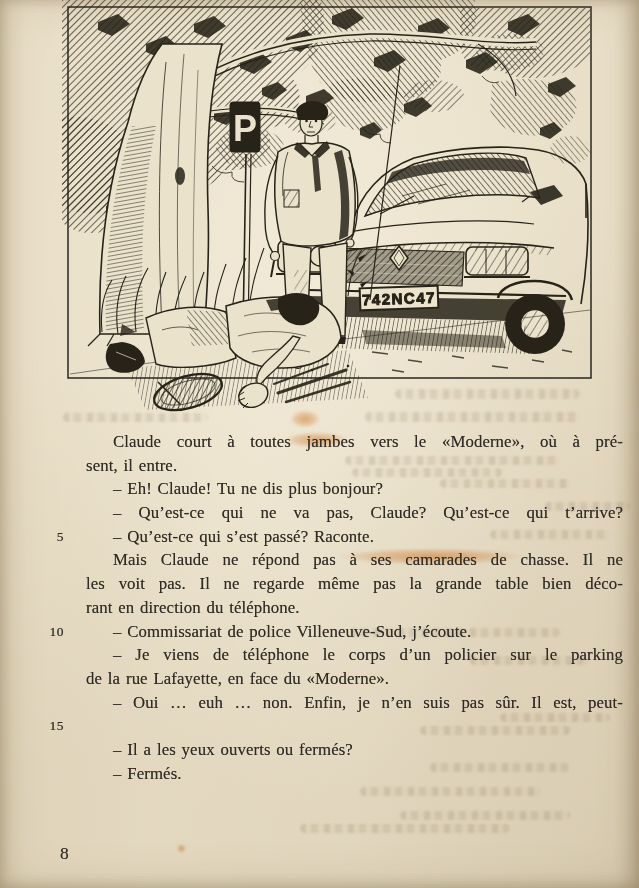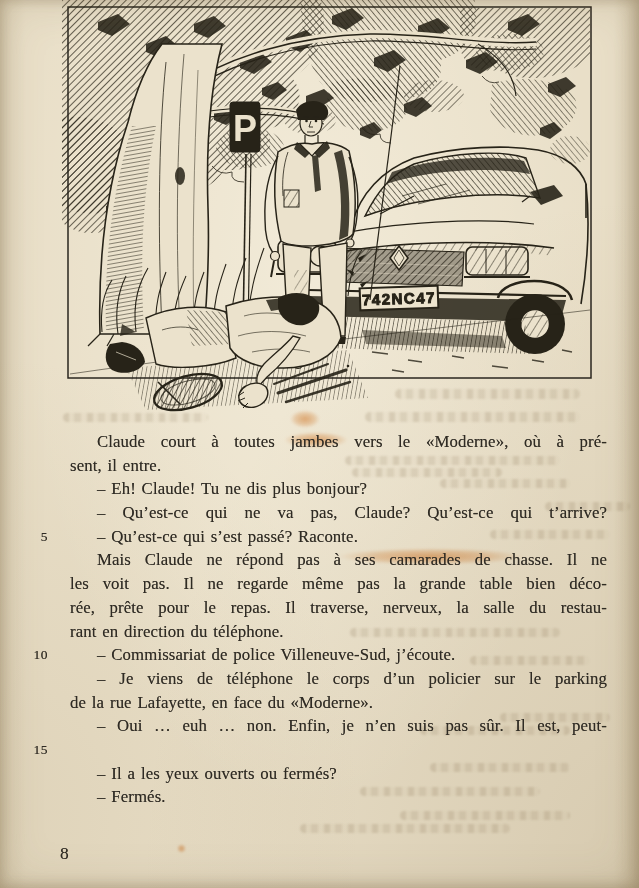--- a/index.html
+++ b/index.html
@@ -10,21 +10,21 @@
     background-image:
       radial-gradient(ellipse at 48% 28%, rgba(255,252,240,.40), rgba(255,252,240,0) 62%),
       radial-gradient(ellipse at 100% 100%, rgba(150,128,88,.22), rgba(150,128,88,0) 55%),
       radial-gradient(ellipse at 0% 92%, rgba(170,150,110,.16), rgba(170,150,110,0) 40%),
       linear-gradient(90deg, rgba(150,130,92,.14), rgba(150,130,92,0) 4%, rgba(150,130,92,0) 96%, rgba(140,118,80,.20));
   }
   .vignette{position:absolute;inset:0;pointer-events:none;
     box-shadow:inset 0 0 46px rgba(120,100,60,.20), inset -5px 0 14px rgba(110,90,55,.20),
                inset 3px 0 10px rgba(120,100,62,.12), inset 0 -5px 14px rgba(110,90,55,.10);}
   .illo{position:absolute;left:62px;top:0;}
-  .textblock{position:absolute;left:70px;top:430px;width:537px;color:#2f2b24;}
+  .textblock{position:absolute;left:86px;top:430px;width:537px;color:#2f2b24;}
   .line{position:relative;height:23.7px;line-height:23.7px;font-size:16.8px;
         white-space:nowrap;word-spacing:1.5px;letter-spacing:.1px;
         text-shadow:0 0 .5px rgba(47,43,36,.55);}
   .line.ind{text-indent:27px;}
   .line.j{white-space:normal;text-align:justify;text-align-last:justify;overflow:hidden;}
   .num{position:absolute;left:-52px;top:0;width:30px;text-align:right;
        font-size:13.5px;line-height:23.7px;letter-spacing:.5px;text-indent:0;}
   .pagenum{position:absolute;left:60px;top:843px;font-size:17.5px;color:#2f2b24;
            text-shadow:0 0 .5px rgba(47,43,36,.5);}
   .bl{position:absolute;height:10px;border-radius:5px;filter:blur(1.3px);opacity:.75;
@@ -274,21 +274,20 @@
   <div class="stain" style="left:177px;top:844px;width:9px;height:9px;"></div>
 
   <div class="textblock">
     <div class="line ind j"><span class="num"></span><span>Claude court à toutes jambes vers le «Moderne», où à pré-</span></div>
     <div class="line"><span class="num"></span><span>sent, il entre.</span></div>
     <div class="line ind"><span class="num"></span><span>– Eh! Claude! Tu ne dis plus bonjour?</span></div>
     <div class="line ind j"><span class="num"></span><span>– Qu’est-ce qui ne va pas, Claude? Qu’est-ce qui t’arrive?</span></div>
     <div class="line ind"><span class="num">5</span><span>– Qu’est-ce qui s’est passé? Raconte.</span></div>
     <div class="line ind j"><span class="num"></span><span>Mais Claude ne répond pas à ses camarades de chasse. Il ne</span></div>
     <div class="line j"><span class="num"></span><span>les voit pas. Il ne regarde même pas la grande table bien déco-</span></div>
-    <div class="line j"><span class="num"></span><span>rée, prête pour le repas. Il traverse, nerveux, la salle du restau-</span></div>
     <div class="line"><span class="num"></span><span>rant en direction du téléphone.</span></div>
     <div class="line ind"><span class="num">10</span><span>– Commissariat de police Villeneuve-Sud, j’écoute.</span></div>
     <div class="line ind j"><span class="num"></span><span>– Je viens de téléphone le corps d’un policier sur le parking</span></div>
     <div class="line"><span class="num"></span><span>de la rue Lafayette, en face du «Moderne».</span></div>
     <div class="line ind j"><span class="num"></span><span>– Oui … euh … non. Enfin, je n’en suis pas sûr. Il est, peut-</span></div>
     <div class="line"><span class="num">15</span></div>
     <div class="line ind"><span class="num"></span><span>– Il a les yeux ouverts ou fermés?</span></div>
     <div class="line ind"><span class="num"></span><span>– Fermés.</span></div>
   </div>
 

